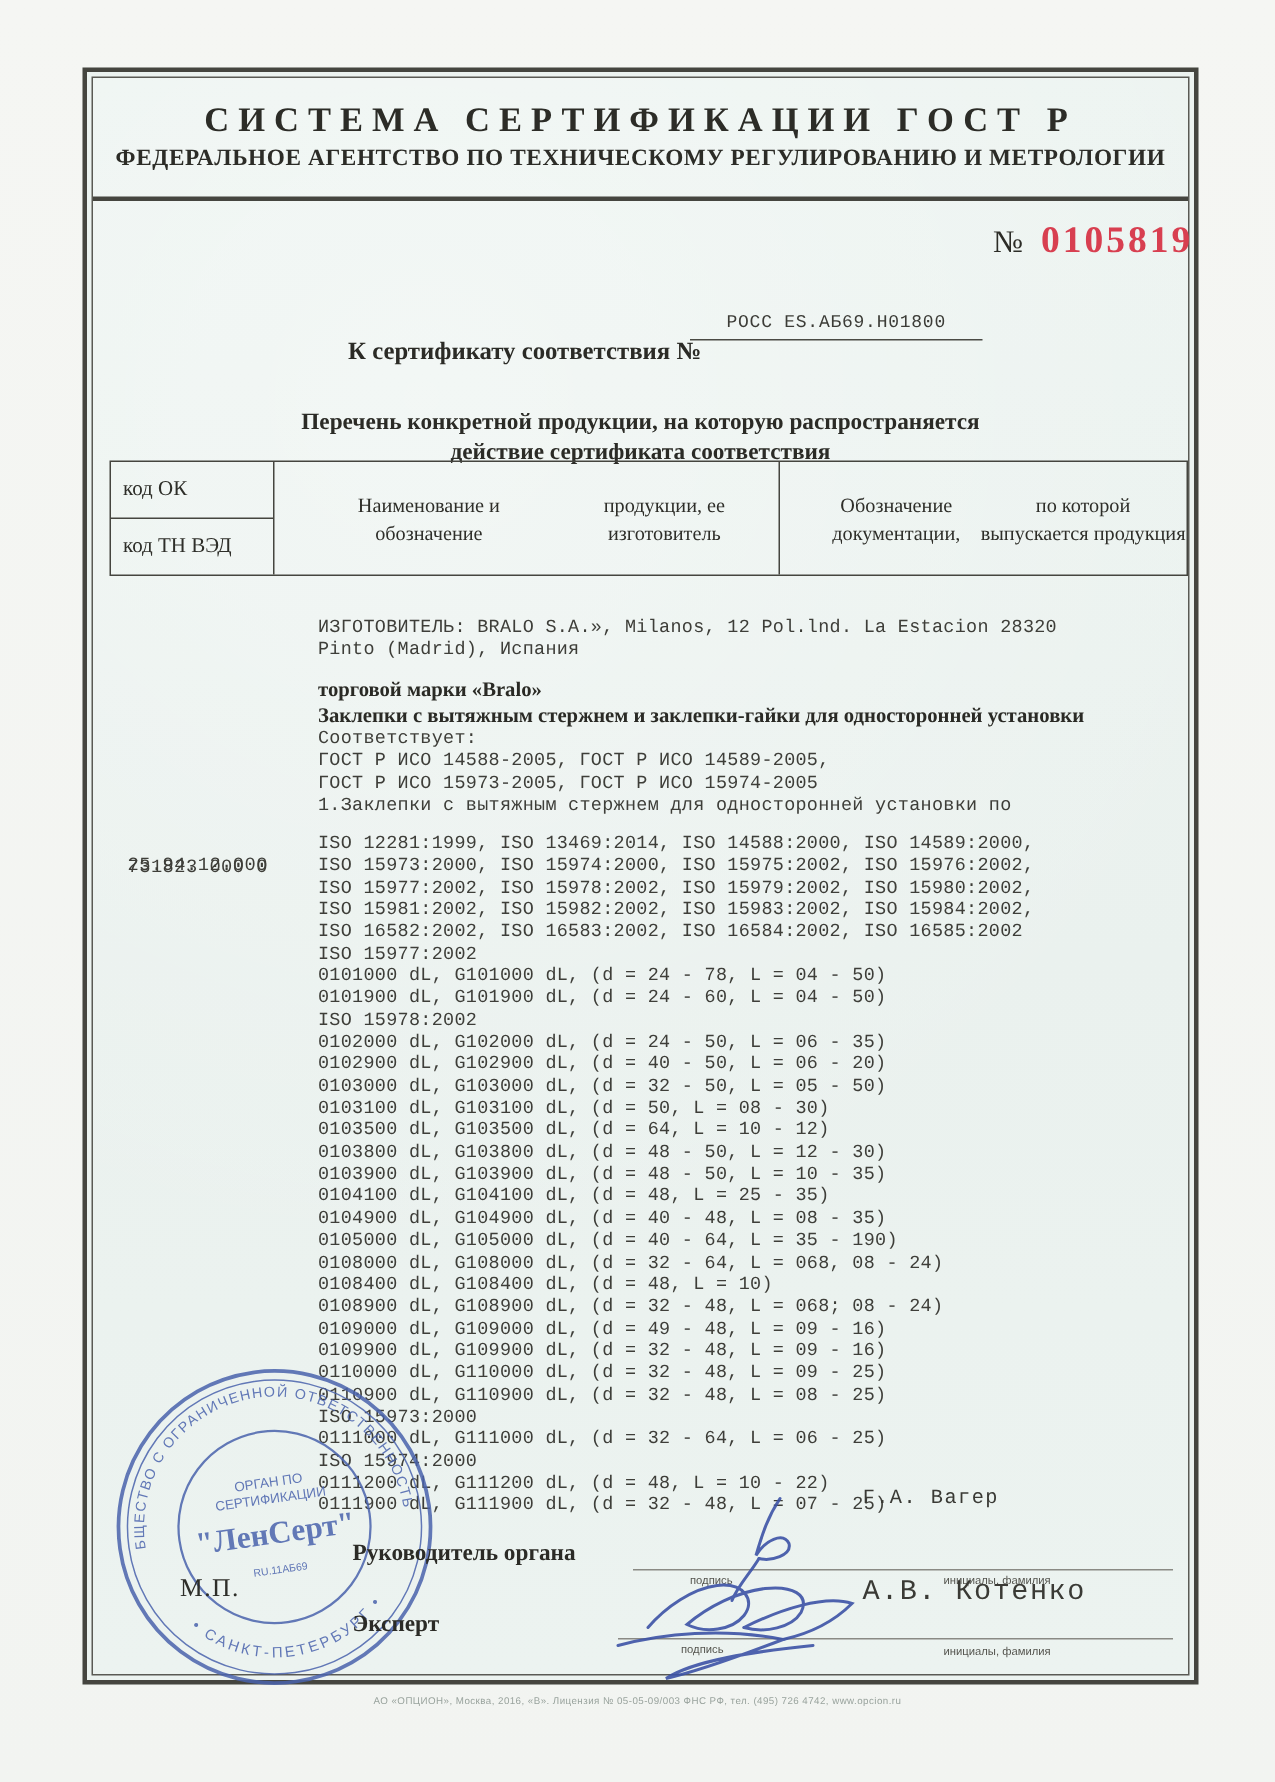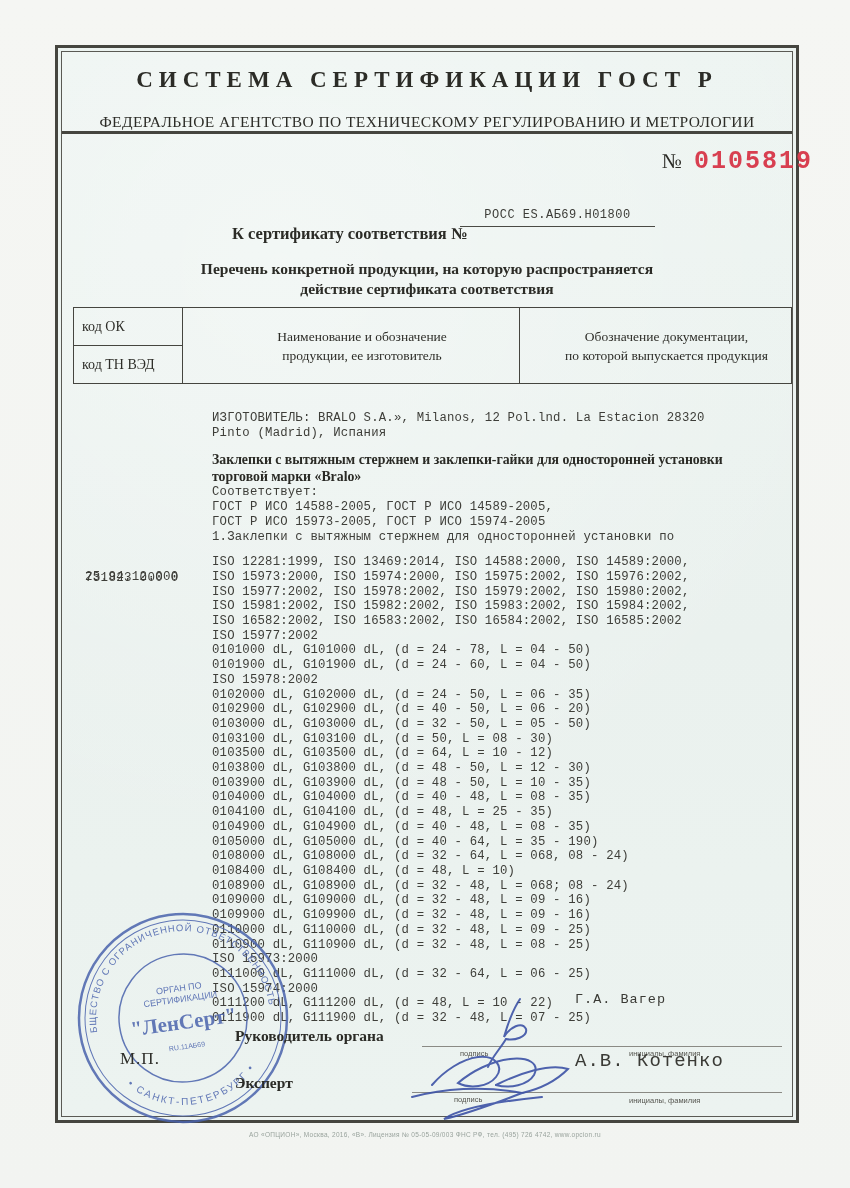--- a/index.html
+++ b/index.html
@@ -26,45 +26,45 @@
     background:
       radial-gradient(circle at 30% 20%, rgba(255,255,255,.35), rgba(255,255,255,0) 60%),
       linear-gradient(180deg,#edf4f1 0%,#eaf1ee 55%,#ecf3f0 100%);
   }
   
   .hdr { position:absolute; left:0; top:0; width:100%; height:82px; border-bottom:3px solid #45453f; text-align:center; }
   .hdr-title1 {
     padding-top:15px; font-size:23px; font-weight:bold; letter-spacing:6px; color:#2c2c27;
   }
   .hdr-title2 {
-    margin-top:20px; font-size:15.5px; font-weight:normal; letter-spacing:.4px; color:#2c2c27;
+    margin-top:4px; font-size:15.5px; font-weight:bold; letter-spacing:.4px; color:#2c2c27;
   }
   
   .blank-no { position:absolute; left:600px; top:95px; display:flex; align-items:baseline; gap:12px; }
   .blank-no .nosign { font-size:21px; color:#2c2c27; }
   .blank-no .nonum {
-    font-family:Liberation Mono, monospace;
+    font-family:Liberation Serif, serif;
     font-size:25px; letter-spacing:2px; color:#d83f50; font-weight:bold;
   }
   .apdx-title { position:absolute; left:0; top:127px; width:100%; text-align:center;
     font-size:22px; font-weight:bold; letter-spacing:4px; color:#2a2a25; }
   .to-cert-label { position:absolute; left:170px; top:172px; font-size:16.5px; font-weight:bold; color:#2b2b26; }
   .to-cert-value { position:absolute; left:398px; top:156px; width:195px; text-align:center;
     border-bottom:1px solid #4a4a44; padding-bottom:4px;
     font-family:"Liberation Mono", monospace; font-size:12px; letter-spacing:.5px; color:#3c3c37; }
-  .list-title { position:absolute; left:0; top:207px; width:100%; text-align:center;
+  .list-title { position:absolute; left:0; top:220px; width:100%; text-align:center;
     font-size:15.5px; font-weight:bold; color:#2b2b26; line-height:20px; }
   
   .tbl { position:absolute; left:11px; top:255px; width:719px; height:77px; border:1px solid #45453f; display:flex;gap:22px; }
   .tbl-c1 { width:109px; border-right:1px solid #45453f; display:flex; flex-direction:column; }
   .tbl-c1 > div { flex:1; display:flex; align-items:center; padding-left:8px; font-size:14px; color:#2e2e29; }
   .tbl-c1 > div:first-child { border-bottom:1px solid #45453f; }
   .tbl-c2 { width:315px; border-right:1px solid #45453f; }
   .tbl-c3 { flex:1; }
-  .tbl-c2, .tbl-c3 { display:flex; flex-direction:column; justify-content:center; align-items:center;
+  .tbl-c2, .tbl-c3 { display:flex; flex-direction:row; justify-content:center; align-items:center;
     font-size:13.5px; color:#2e2e29; line-height:19px; text-align:center; }
   
   .code-ok  { position:absolute; left:23px; top:518px; }
   .code-tn  { position:absolute; left:23px; top:519px; }
   .mono-sm { font-family:"Liberation Mono", monospace; font-size:12.5px; color:#3e3e39; letter-spacing:.3px; }
   
   .content { position:absolute; left:150px; top:359px; width:570px; }
   .cline { line-height:14.7px; white-space:pre; }
   .cline.mono { font-family:"Liberation Mono", monospace; font-size:12.3px; color:#3e3e39; letter-spacing:.2px; }
   .cline.bold { font-family:"Liberation Serif", serif; font-size:13.8px; font-weight:bold; color:#2a2a25; line-height:17px; }
@@ -137,24 +137,24 @@
       <div class="code-tn mono-sm">731823 000 0</div>
 
       <div class="content">
 
           <div class="cline mono">ИЗГОТОВИТЕЛЬ: BRALO S.A.», Milanos, 12 Pol.lnd. La Estacion 28320</div>
 
           <div class="cline mono">Pinto (Madrid), Испания</div>
 
           <div class="cline gap"></div>
 
+          <div class="cline bold">торговой марки «Bralo»</div>
+
           <div class="cline bold">Заклепки с вытяжным стержнем и заклепки-гайки для односторонней установки</div>
 
-          <div class="cline bold">торговой марки «Bralo»</div>
-
           <div class="cline mono">Соответствует:</div>
 
           <div class="cline mono">ГОСТ Р ИСО 14588-2005, ГОСТ Р ИСО 14589-2005,</div>
 
           <div class="cline mono">ГОСТ Р ИСО 15973-2005, ГОСТ Р ИСО 15974-2005</div>
 
           <div class="cline mono">1.Заклепки с вытяжным стержнем для односторонней установки по</div>
 
           <div class="cline gap"></div>
 
@@ -183,35 +183,34 @@
           <div class="cline mono">0103000 dL, G103000 dL, (d = 32 - 50, L = 05 - 50)</div>
 
           <div class="cline mono">0103100 dL, G103100 dL, (d = 50, L = 08 - 30)</div>
 
           <div class="cline mono">0103500 dL, G103500 dL, (d = 64, L = 10 - 12)</div>
 
           <div class="cline mono">0103800 dL, G103800 dL, (d = 48 - 50, L = 12 - 30)</div>
 
           <div class="cline mono">0103900 dL, G103900 dL, (d = 48 - 50, L = 10 - 35)</div>
 
-          <div class="cline mono">0104000 dL, G104000 dL, (d = 40 - 48, L = 08 - 35)</div>
 
           <div class="cline mono">0104100 dL, G104100 dL, (d = 48, L = 25 - 35)</div>
 
           <div class="cline mono">0104900 dL, G104900 dL, (d = 40 - 48, L = 08 - 35)</div>
 
           <div class="cline mono">0105000 dL, G105000 dL, (d = 40 - 64, L = 35 - 190)</div>
 
           <div class="cline mono">0108000 dL, G108000 dL, (d = 32 - 64, L = 068, 08 - 24)</div>
 
           <div class="cline mono">0108400 dL, G108400 dL, (d = 48, L = 10)</div>
 
           <div class="cline mono">0108900 dL, G108900 dL, (d = 32 - 48, L = 068; 08 - 24)</div>
 
-          <div class="cline mono">0109000 dL, G109000 dL, (d = 32 - 48, L = 09 - 16)</div>
+          <div class="cline mono">0109000 dL, G109000 dL, (d = 49 - 48, L = 09 - 16)</div>
 
           <div class="cline mono">0109900 dL, G109900 dL, (d = 32 - 48, L = 09 - 16)</div>
 
           <div class="cline mono">0110000 dL, G110000 dL, (d = 32 - 48, L = 09 - 25)</div>
 
           <div class="cline mono">0110900 dL, G110900 dL, (d = 32 - 48, L = 08 - 25)</div>
 
           <div class="cline mono">ISO 15973:2000</div>
 
           <div class="cline mono">0111000 dL, G111000 dL, (d = 32 - 64, L = 06 - 25)</div>

